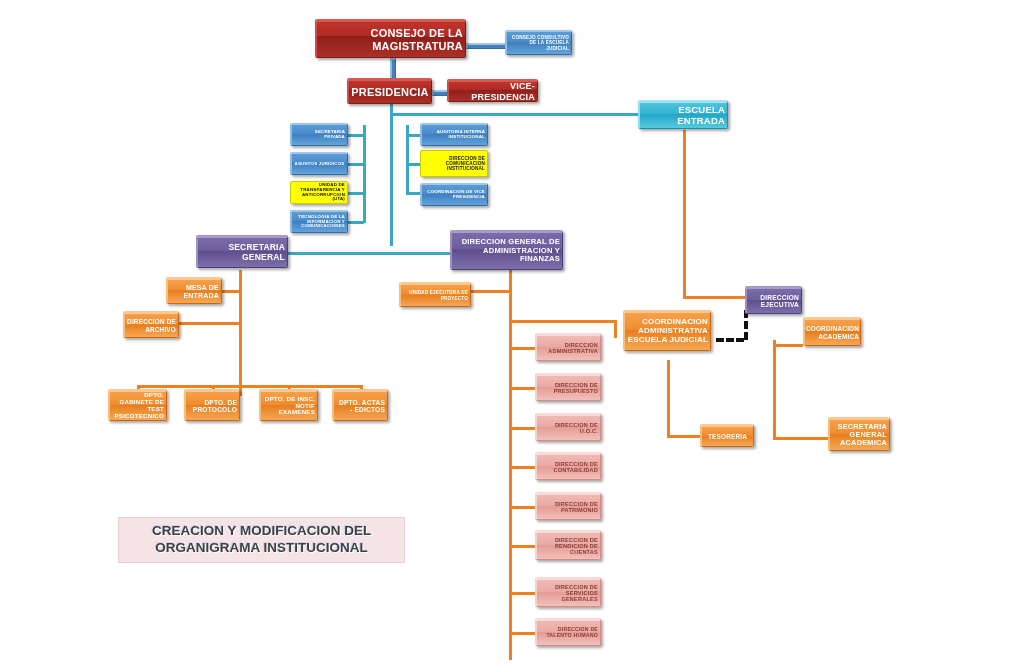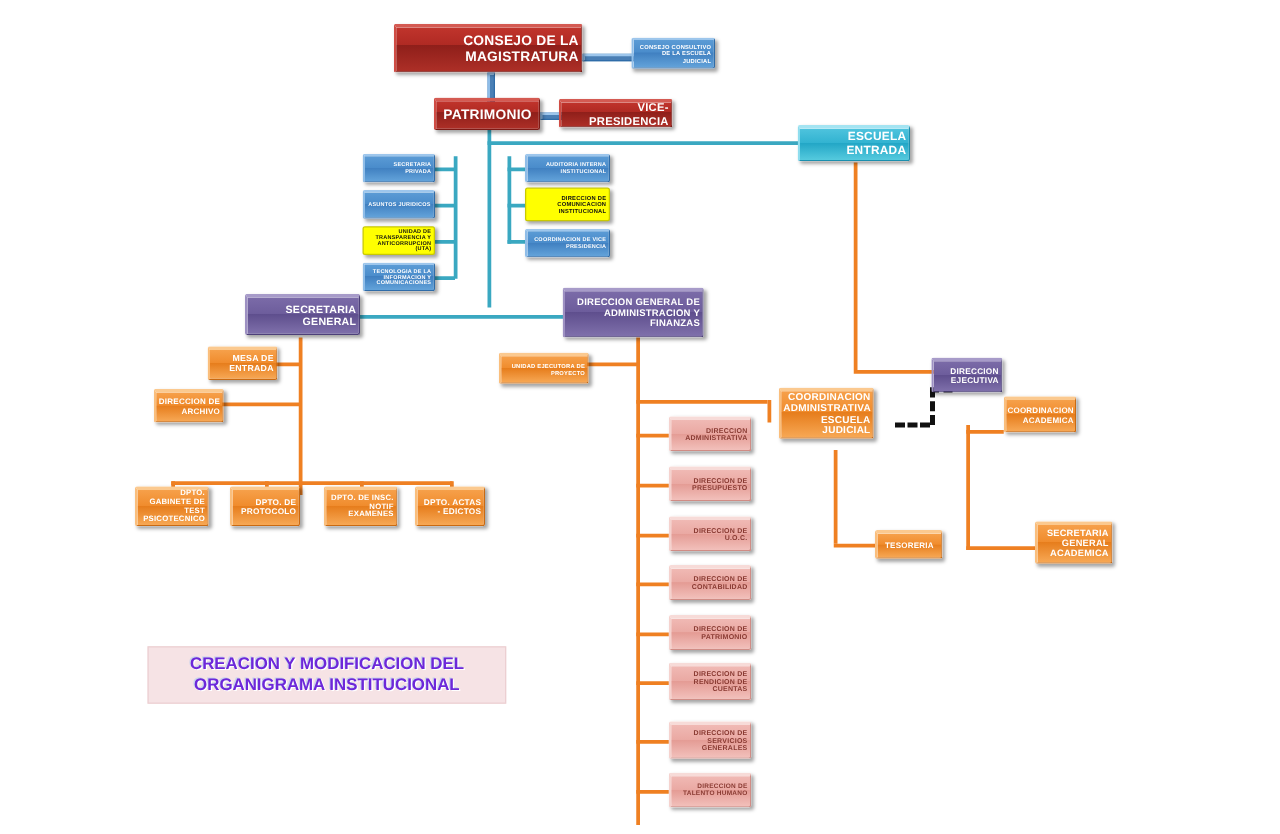--- a/index.html
+++ b/index.html
@@ -50,21 +50,21 @@
           color:#ffffff;border:1px solid #c96a12;
           border-top:3px solid #fbc98f;border-left:2px solid #fabe7c;}
   
   .salmon{background:linear-gradient(to bottom,#f0b9b4 0%,#eaa9a3 45%,#e49b94 46%,#f2c0bb 100%);
           color:#8a3b33;border:1px solid #d08c85;
           border-top:3px solid #f7dbd8;border-left:2px solid #f5d2ce;}
 
   
   .title-plate{position:absolute;background:#f6e3e5;border:1px solid #eccfd2;
                display:flex;align-items:center;justify-content:center;text-align:center;}
-  .title-plate span{font-weight:bold;color:#6d28d9;line-height:1.25;
+  .title-plate span{font-weight:bold;color:#404040;line-height:1.25;
                     text-shadow:1px 1px 0 #ffffff,-1px -1px 0 #c9d4ec;}
 </style>
 </head>
 <body>
 
 <div id="canvas">
 
   <div class="ln h blue" style="left:466px;top:43px;width:44px;"></div>
 
   <div class="ln v blue" style="left:390px;top:58px;height:22px;"></div>
@@ -131,21 +131,21 @@
 
   <div class="node red" style="left:315px;top:19px;width:151px;height:39px;font-size:11px;">
     <span>CONSEJO DE LA MAGISTRATURA</span>
   </div>
 
   <div class="node blue" style="left:505px;top:30px;width:67px;height:25px;font-size:4.6px;">
     <span>CONSEJO CONSULTIVO DE LA ESCUELA JUDICIAL</span>
   </div>
 
   <div class="node red" style="left:347px;top:78px;width:85px;height:26px;font-size:11px;">
-    <span>PATRIMONIO</span>
+    <span>PRESIDENCIA</span>
   </div>
 
   <div class="node red" style="left:447px;top:79px;width:91px;height:23px;font-size:9px;">
     <span>VICE-PRESIDENCIA</span>
   </div>
 
   <div class="node blue" style="left:290px;top:123px;width:58px;height:23px;font-size:4.4px;">
     <span>SECRETARIA PRIVADA</span>
   </div>
   <div class="node blue" style="left:290px;top:152px;width:58px;height:23px;font-size:4.4px;">
@@ -222,21 +222,21 @@
   <div class="node salmon" style="left:535px;top:530px;width:66px;height:30px;font-size:5.6px;">
     <span>DIRECCION DE RENDICION DE CUENTAS</span>
   </div>
   <div class="node salmon" style="left:535px;top:577px;width:66px;height:30px;font-size:5.6px;">
     <span>DIRECCION DE SERVICIOS GENERALES</span>
   </div>
   <div class="node salmon" style="left:535px;top:618px;width:66px;height:28px;font-size:5.2px;">
     <span>DIRECCION DE TALENTO HUMANO</span>
   </div>
 
-  <div class="node orange" style="left:623px;top:310px;width:76px;height:41px;font-size:8px;">
+  <div class="node orange" style="left:623px;top:310px;width:88px;height:41px;font-size:8px;">
     <span>COORDINACION ADMINISTRATIVA ESCUELA JUDICIAL</span>
   </div>
 
   <div class="node purple" style="left:745px;top:286px;width:57px;height:28px;font-size:6.6px;">
     <span>DIRECCION EJECUTIVA</span>
   </div>
 
   <div class="node orange" style="left:803px;top:317px;width:58px;height:29px;font-size:6.4px;">
     <span>COORDINACION ACADEMICA</span>
   </div>

